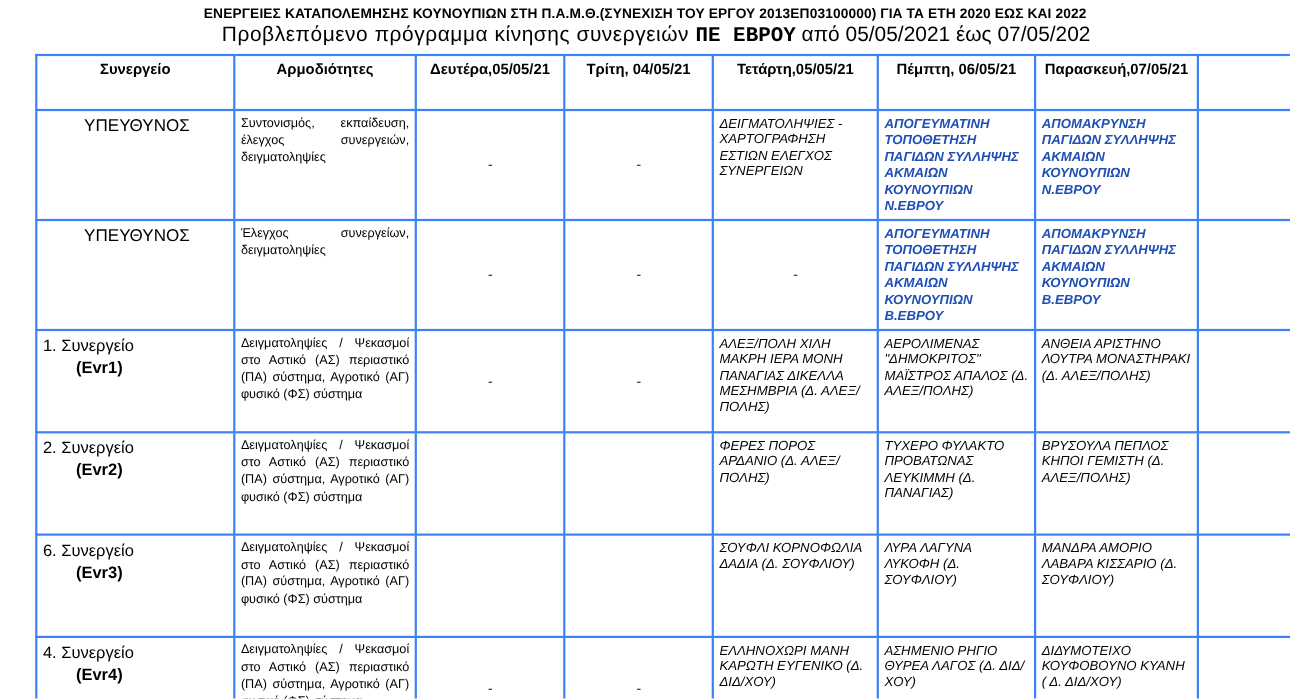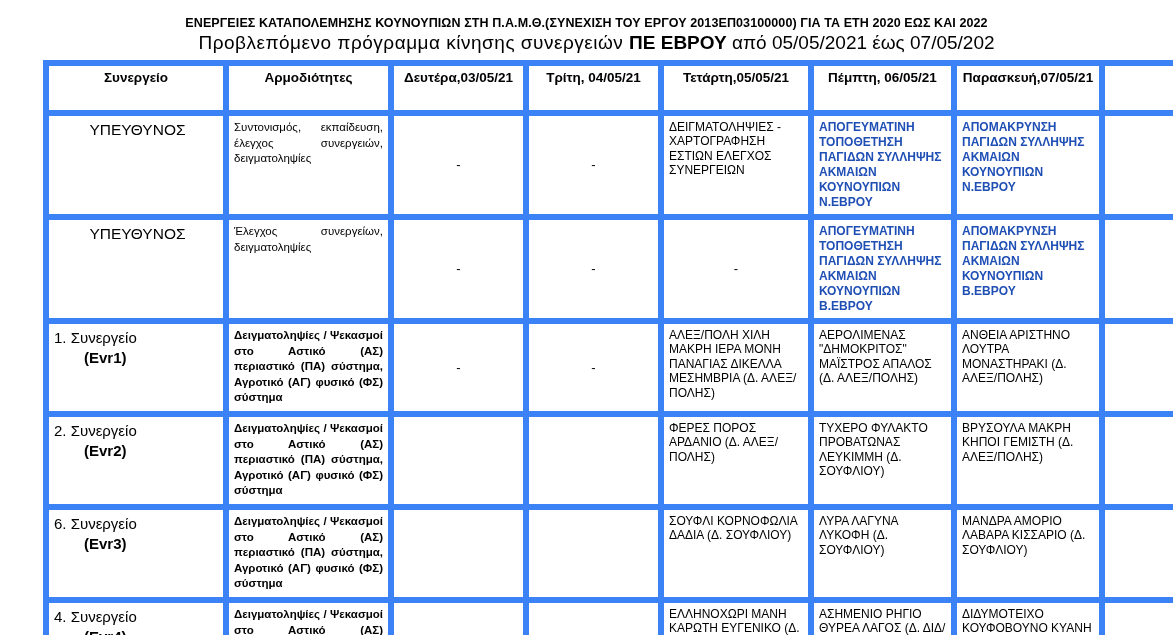--- a/index.html
+++ b/index.html
@@ -11,51 +11,51 @@
     width: 1173px;
     height: 635px;
     overflow: hidden;
     font-family: "Liberation Sans", sans-serif;
     color: #000000;
   }
   .page {
     position: relative;
     width: 1173px;
     height: 487px;
-    padding: 15px;
+    padding: 4px;
   }
   .hdr-line1 {
     text-align: center;
     font-weight: bold;
     font-size: 12.5px;
     letter-spacing: 0.1px;
     padding-top: 1px;
     white-space: nowrap;
     overflow: hidden;
   }
   .hdr-line2 {
     text-align: center;
     font-size: 19px;
     padding-top: 2px;
     padding-bottom: 4px;
     white-space: nowrap;
     overflow: hidden;
   }
-  .hdr-line2 .b { font-weight: bold; }
+  .hdr-line2 .b { font-weight: bold; font-family: Liberation Mono, monospace; }
   .hdr-line2 .sp { letter-spacing: 0.5px; margin-left: 20px; }
 
   table.sched {
     border-collapse: collapse;
     table-layout: fixed;
     width: 1163px;
     margin-left: 28px;
     margin-top: 2px;
   }
   table.sched td, table.sched th {
-    border: 6px solid #3b82f6;
+    border: 2px solid #3b82f6;
     vertical-align: top;
     padding: 4px 5px 4px 5px;
   }
   thead th {
     text-align: center;
     vertical-align: middle;
     font-size: 13.5px;
     font-weight: bold;
     height: 50px;
     padding: 3px 2px;
@@ -79,27 +79,28 @@
   td.crew.resp { font-size: 15.5px; padding-left: 8px; text-align: center; }
 
   td.duty {
     font-size: 11.5px;
     font-weight: normal;
     line-height: 1.35;
     vertical-align: middle;
     text-align: justify;
   }
   td.duty.small {
-    font-weight: bold;
+    font-weight: normal;
     font-size: 11.5px;
   }
   td.cell {
     font-size: 12px;
     line-height: 1.2;
     text-align: left;
+    font-style: italic;
   }
   td.cell.center {
     text-align: center;
     vertical-align: middle;
     font-size: 13px;
   }
   td.cell.blue {
     color: #1f4fb5;
     font-weight: bold;
     font-size: 12px;
@@ -130,21 +131,21 @@
         <col class="col-d2">
       <col class="col-d3">
         <col class="col-d4">
         <col class="col-d5">
         <col class="col-extra">
     </colgroup>
     <thead>
       <tr>
         <th>Συνεργείο</th>
         <th>Αρμοδιότητες</th>
-        <th>Δευτέρα,03/05/21</th>
+        <th>Δευτέρα,05/05/21</th>
         <th>Τρίτη, 04/05/21</th>
         <th>Τετάρτη,05/05/21</th>
         <th>Πέμπτη, 06/05/21</th>
         <th>Παρασκευή,07/05/21</th>
         <th></th>
       </tr>
     </thead>
     <tbody>
 
       <tr class="r-resp1">
@@ -185,22 +186,22 @@
 
       <tr class="r-crew">
         <td class="crew">
           <span class="num">2.  Συνεργείο</span><br>
           <span class="code">(Evr2)</span>
         </td>
         <td class="duty small just">Δειγματοληψίες / Ψεκασμοί στο Αστικό (ΑΣ) περιαστικό (ΠΑ) σύστημα, Αγροτικό (ΑΓ) φυσικό (ΦΣ) σύστημα</td>
         <td class="cell center"></td>
         <td class="cell center"></td>
         <td class="cell">ΦΕΡΕΣ ΠΟΡΟΣ ΑΡΔΑΝΙΟ (Δ. ΑΛΕΞ/ΠΟΛΗΣ)</td>
-        <td class="cell">ΤΥΧΕΡΟ ΦΥΛΑΚΤΟ ΠΡΟΒΑΤΩΝΑΣ ΛΕΥΚΙΜΜΗ (Δ. ΣΟΥΦΛΙΟΥ)</td>
-        <td class="cell">ΒΡΥΣΟΥΛΑ  ΜΑΚΡΗ ΚΗΠΟΙ ΓΕΜΙΣΤΗ (Δ. ΑΛΕΞ/ΠΟΛΗΣ)</td>
+        <td class="cell">ΤΥΧΕΡΟ ΦΥΛΑΚΤΟ ΠΡΟΒΑΤΩΝΑΣ ΛΕΥΚΙΜΜΗ (Δ. ΠΑΝΑΓΙΑΣ)</td>
+        <td class="cell">ΒΡΥΣΟΥΛΑ  ΠΕΠΛΟΣ ΚΗΠΟΙ ΓΕΜΙΣΤΗ (Δ. ΑΛΕΞ/ΠΟΛΗΣ)</td>
         <td class="cell"></td>
       </tr>
 
       <tr class="r-crew">
         <td class="crew">
           <span class="num">6.  Συνεργείο</span><br>
           <span class="code">(Evr3)</span>
         </td>
         <td class="duty small just">Δειγματοληψίες / Ψεκασμοί στο Αστικό (ΑΣ) περιαστικό (ΠΑ) σύστημα, Αγροτικό (ΑΓ) φυσικό (ΦΣ) σύστημα</td>
         <td class="cell center"></td>

